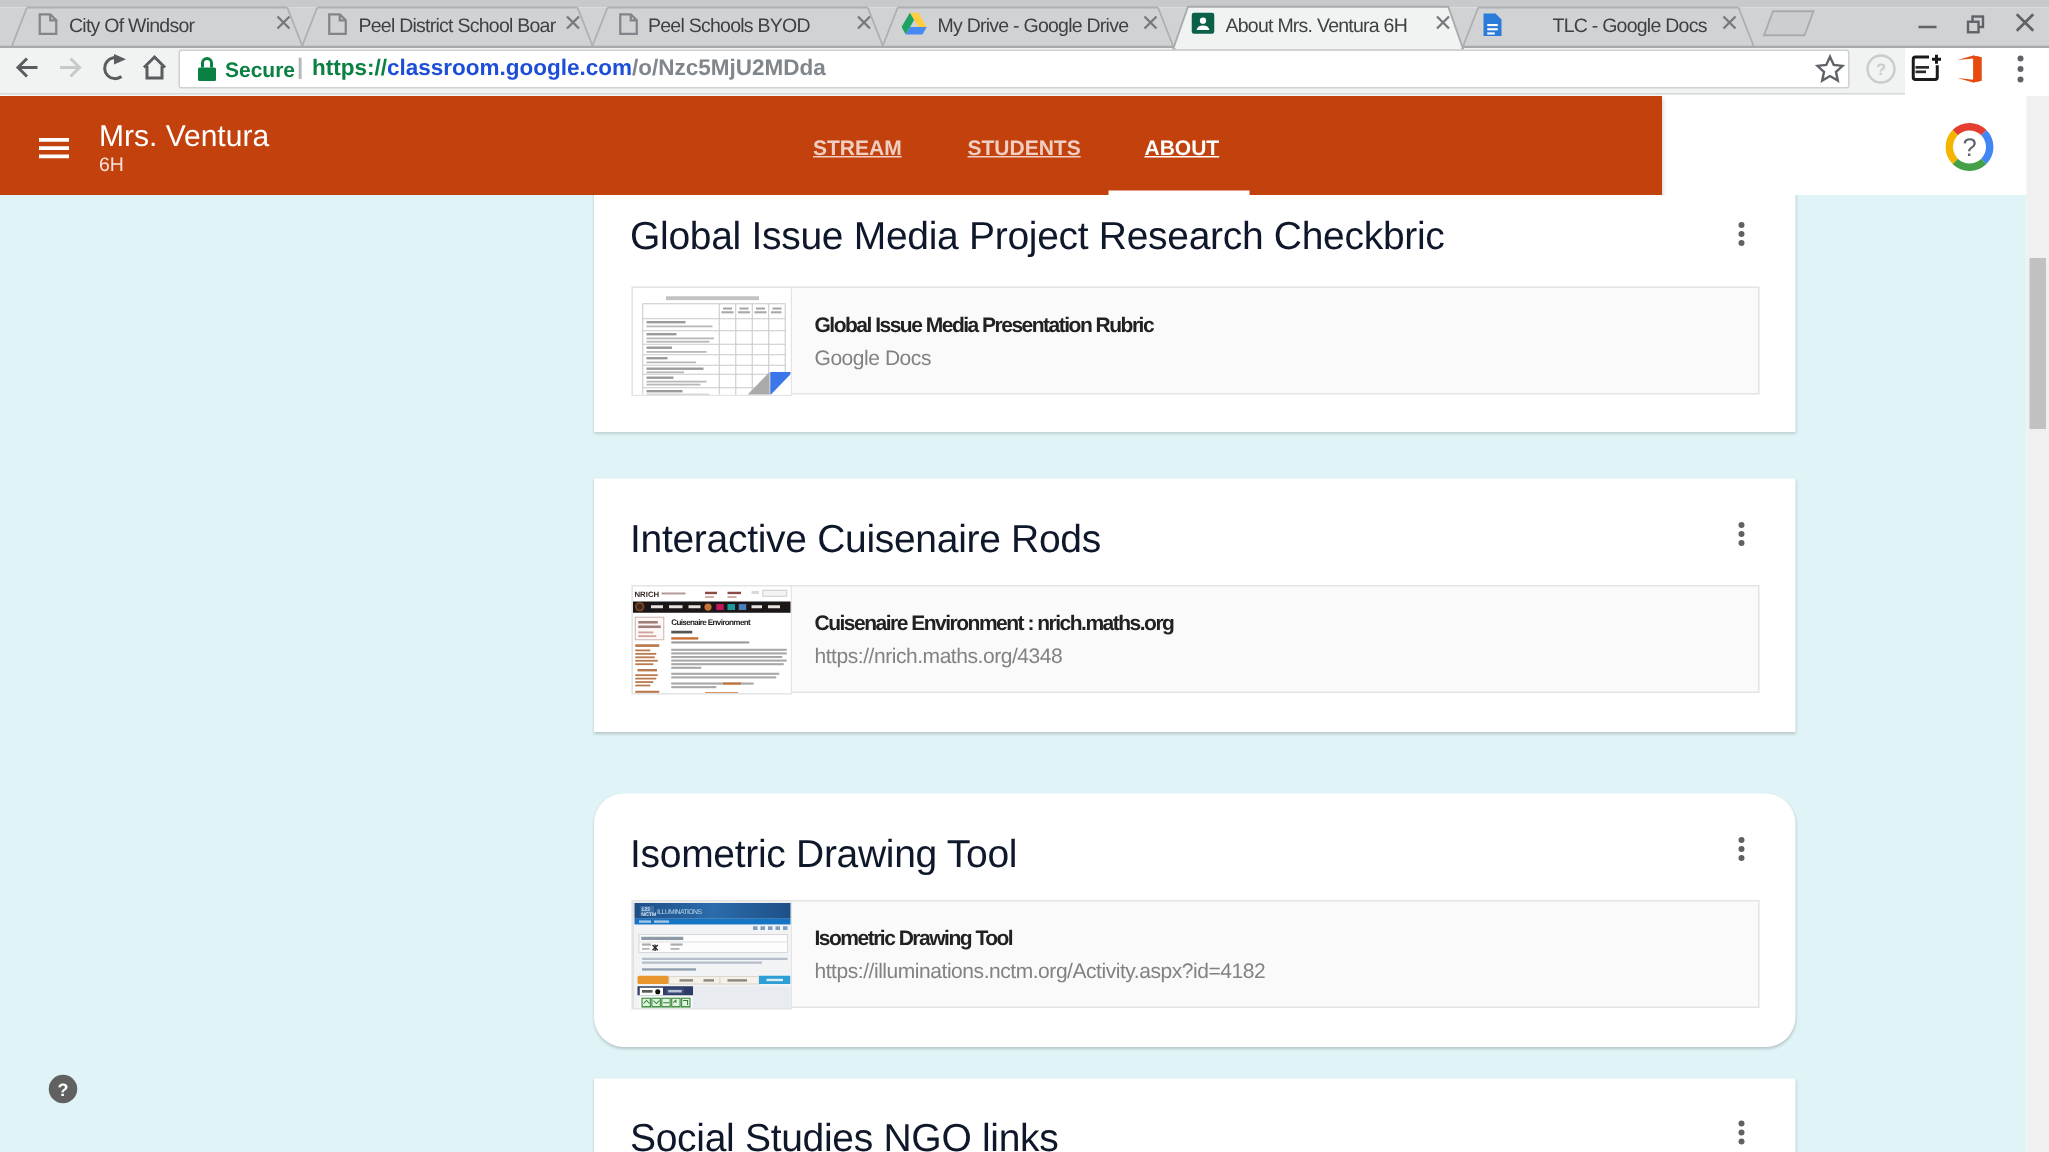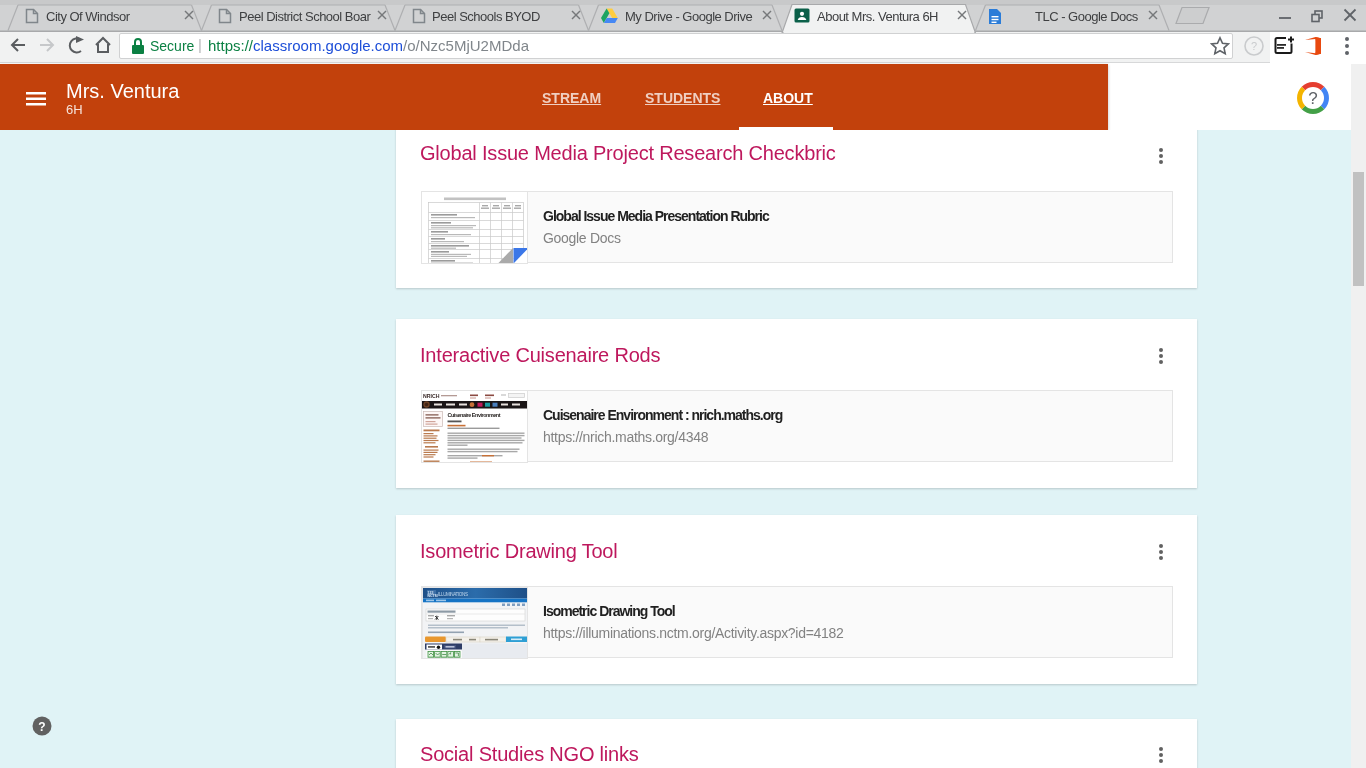--- a/index.html
+++ b/index.html
@@ -3,30 +3,30 @@
 <meta charset="utf-8">
 <style>
   * { margin:0; padding:0; box-sizing:border-box; }
   html,body { width:1366px; height:768px; overflow:hidden; font-family:"Liberation Sans", sans-serif; }
   .abs { position:absolute; }
   body { position:relative; background:#fff; }
 
   
   #tabstrip { left:0; top:0; width:1366px; height:33px; background:none; z-index:5;padding-left:32px; }
   .tabtext { position:absolute; top:9px; font-size:13px; letter-spacing:-0.5px; color:#3f4042; white-space:nowrap; overflow:hidden; }
-  #toolbar { left:0; top:28px; width:1270px; height:35px; background:#f1f2f2; border-bottom:1px solid #d7d8d9; }
+  #toolbar { left:0; top:28px; width:1270px; height:35px; background:#f1f2f2; border-bottom:1px solid #d7d8d9;font-weight:bold; }
   #urlbox { position:absolute; left:119px; top:5px; width:1114px; height:26px; background:#fff; border:1px solid #d0d1d2; border-radius:2px; }
 
   
   #gheader { left:0; top:64px; width:1108px; height:66px; background:#c2410c; box-shadow:0 1px 3px rgba(0,0,0,0.25); }
   .nav { position:absolute; top:26px; font-size:14px; font-weight:bold; letter-spacing:0; color:rgba(255,255,255,0.75);text-decoration:underline; }
   
   #content { left:0; top:130px; width:1351px; height:638px; background:#e0f3f6; }
   .card { position:absolute; left:396px; width:801px; background:#fff; box-shadow:0 1px 2px rgba(0,0,0,0.18); }
-  .ctitle { position:absolute; left:24px; font-size:20px; color:#be185d; letter-spacing:-0.2px; white-space:nowrap; }
+  .ctitle { position:absolute; left:24px; font-size:26px; color:#0f172a; letter-spacing:-0.2px; white-space:nowrap; }
   .attach { position:absolute; left:25px; width:752px; height:72px; background:#fafafa; border:1px solid #e4e4e4; }
   .thumb { position:absolute; left:-1px; top:-1px; width:107px; height:73px; background:#fff; border:1px solid #e4e4e4; overflow:hidden; }
   .atitle { position:absolute; left:121px; top:16px; font-size:14px; font-weight:bold; color:#212121; white-space:nowrap; letter-spacing:-1px; }
   .asub { position:absolute; left:121px; top:38px; font-size:14px; color:#828282; white-space:nowrap; letter-spacing:-0.3px; }
   .dots3 { position:absolute; left:759px; width:4px; }
   .dots3 i { display:block; width:4px; height:4px; border-radius:50%; background:#616161; margin-bottom:2px; }
 
   
   #sbtrack { left:1351px; top:64px; width:15px; height:704px; background:#f0f0f0; }
   #sbthumb { left:1353px; top:172px; width:11px; height:114px; background:#c1c1c1; }
@@ -382,21 +382,21 @@
           </g>
           <rect x="60" y="64" width="12" height="1.4" fill="#c87137"></rect>
           <rect x="48" y="70.5" width="22" height="1.6" fill="#c87137"></rect>
         </svg>
       </div>
       <div class="atitle">Cuisenaire Environment : nrich.maths.org</div>
       <div class="asub">https://nrich.maths.org/4348</div>
     </div>
   </div>
 
-  <div class="card" style="top:385px;height:169px;">
+  <div class="card" style="top:399px;height:169px;border-radius:20px;">
     <div class="ctitle" style="top:25px;">Isometric Drawing Tool</div>
     <div class="dots3" style="top:29px;left:763px;">
         <i></i>
         <i></i>
         <i></i>
       </div>
     <div class="attach" style="top:71px;">
       <div class="thumb" id="thumb3">
         <svg width="107" height="73">
           <rect x="0" y="0" width="107" height="73" fill="#f2f3f5"></rect>

